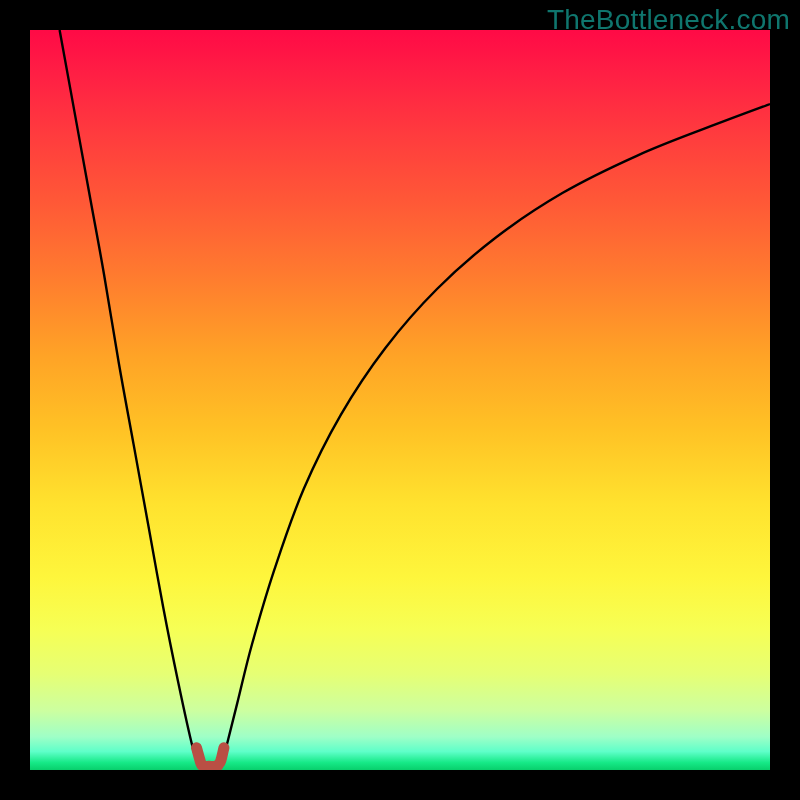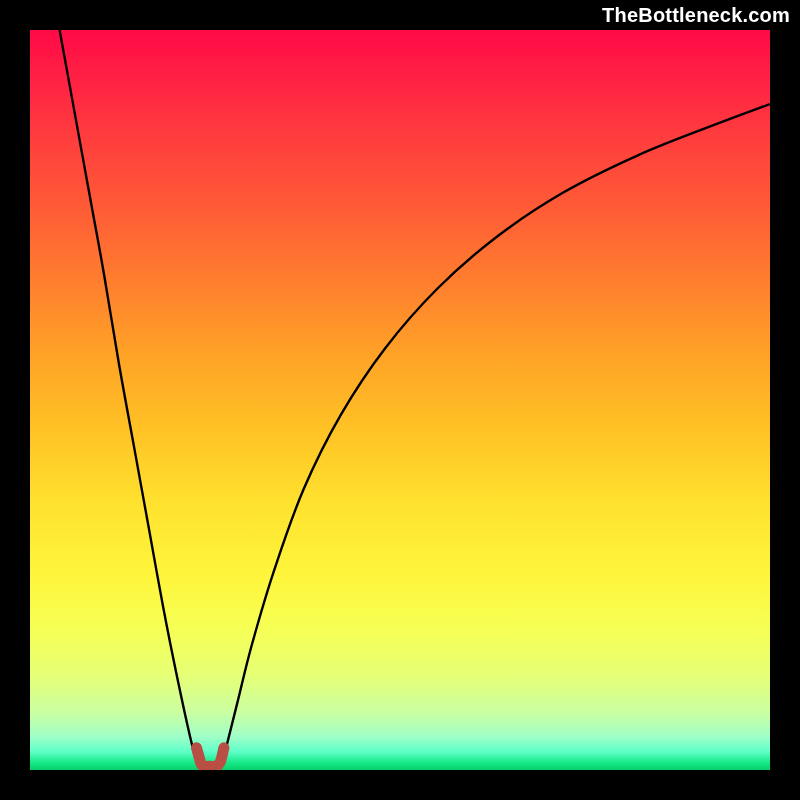--- a/index.html
+++ b/index.html
@@ -53,23 +53,23 @@
     position: absolute;
     inset: 0;
     width: 740px;
     height: 740px;
   }
   .watermark {
     position: absolute;
     top: 4px;
     right: 10px;
     font-family: Arial, Helvetica, sans-serif;
-    font-size: 20px;
-    font-weight: 700;
-    color: #ffffff;
+    font-size: 28px;
+    font-weight: 400;
+    color: #0f766e;
     letter-spacing: 0.2px;
     user-select: none;
   }
 </style>
 </head>
 <body>
 
 <div class="frame">
   <div class="plot">
     <div class="gradient"></div>

